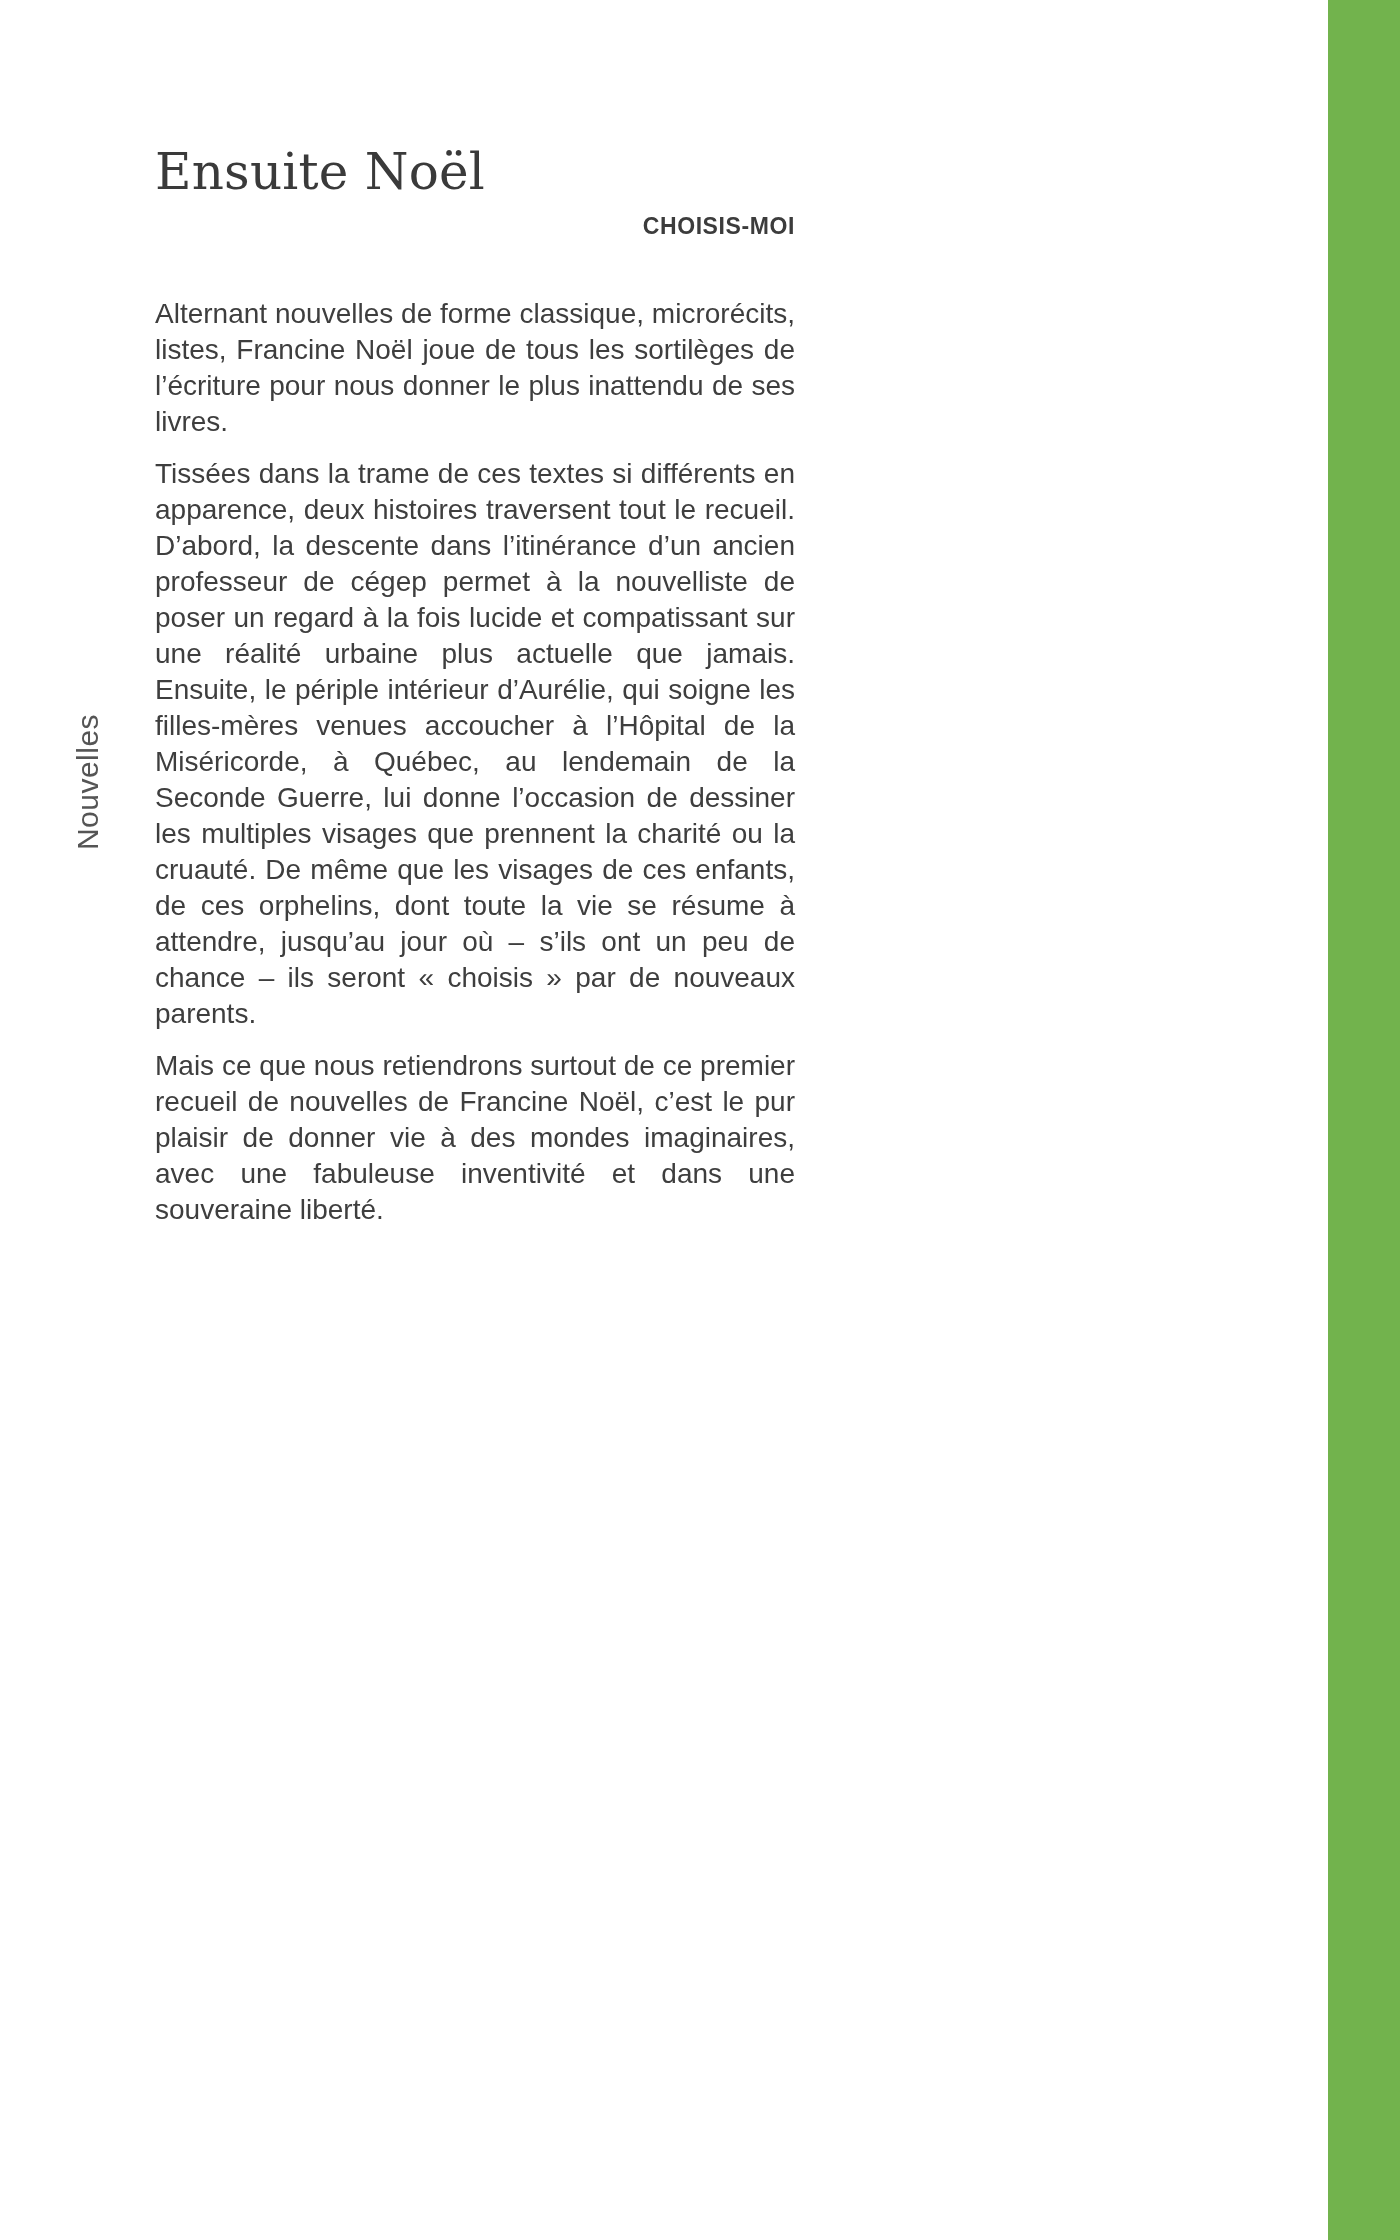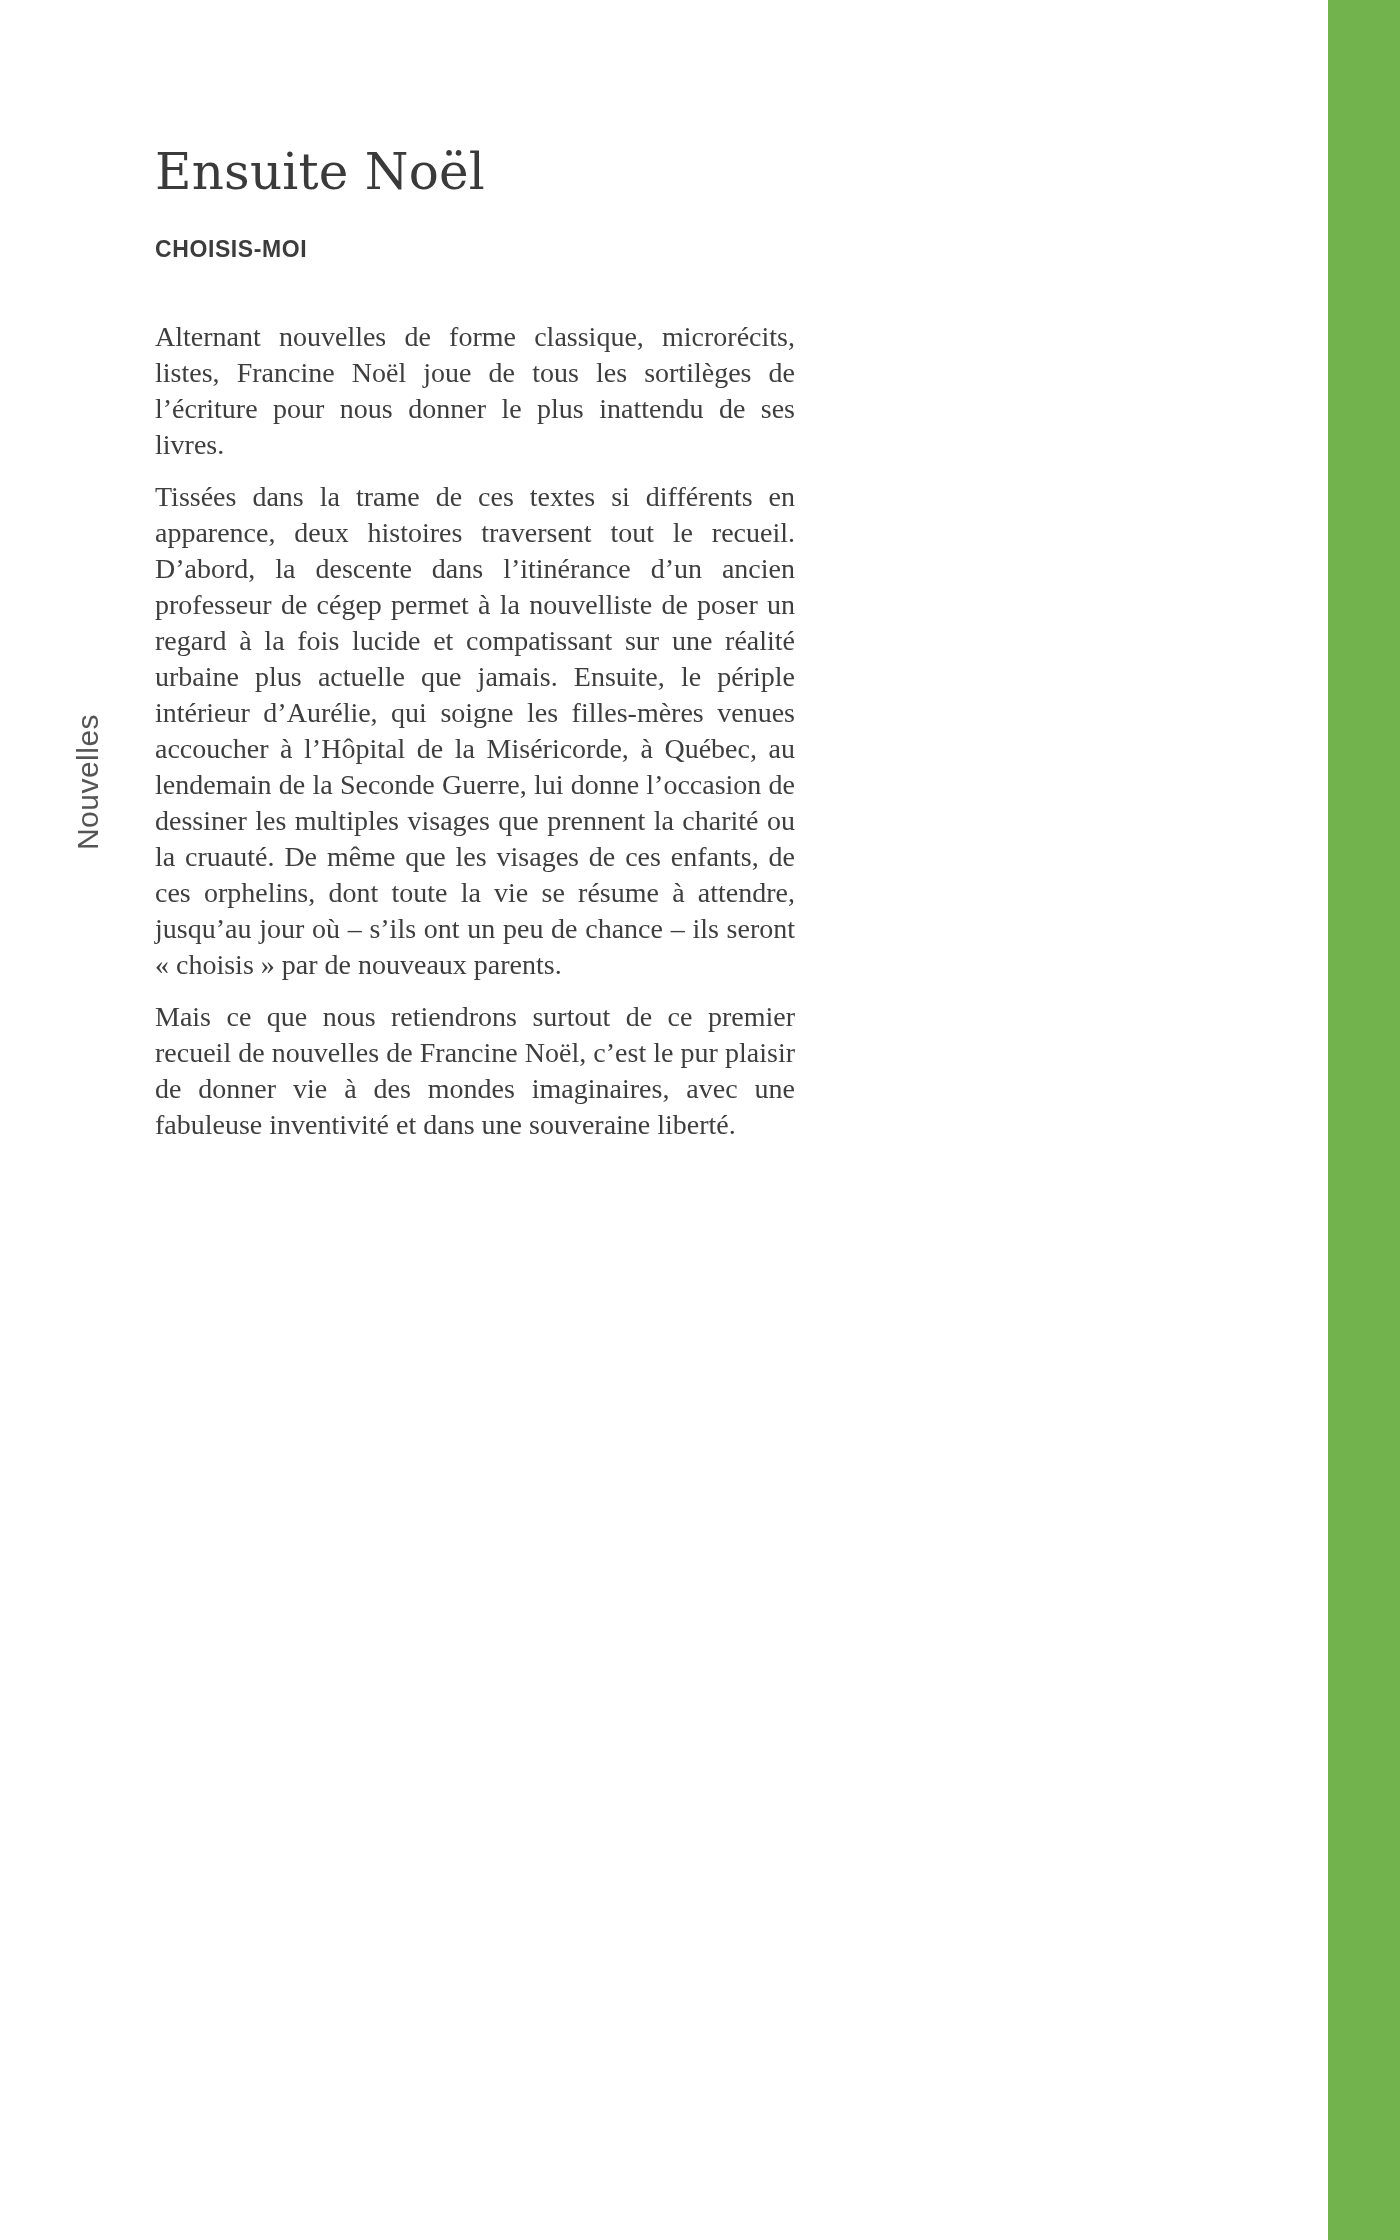--- a/index.html
+++ b/index.html
@@ -44,33 +44,34 @@
   .author-name {
     margin: 0;
     font-family: "DejaVu Serif", serif;
     font-weight: 500;
     font-size: 50px;
     line-height: 1.1;
     color: #3a3a3a;
     letter-spacing: 0.2px;
   }
   .book-title {
-    margin: 36px 0 0 0;
+    margin: 13px 0 0 0;
     font-family: "Liberation Sans", sans-serif;
     font-weight: 700;
     font-size: 23px;
     letter-spacing: 0.6px;
     color: #3c3c3c;
+    text-align: right;
   }
   .body-copy {
     margin-top: 56px;
   }
   .para {
     margin: 0 0 16px 0;
-    font-family: Liberation Serif, serif;
+    font-family: Liberation Sans, sans-serif;
     font-size: 28px;
     line-height: 36px;
     color: #3e3e3e;
     text-align: justify;
   }
   .para:last-child {
     margin-bottom: 8px;
   }
 </style>
 </head>

